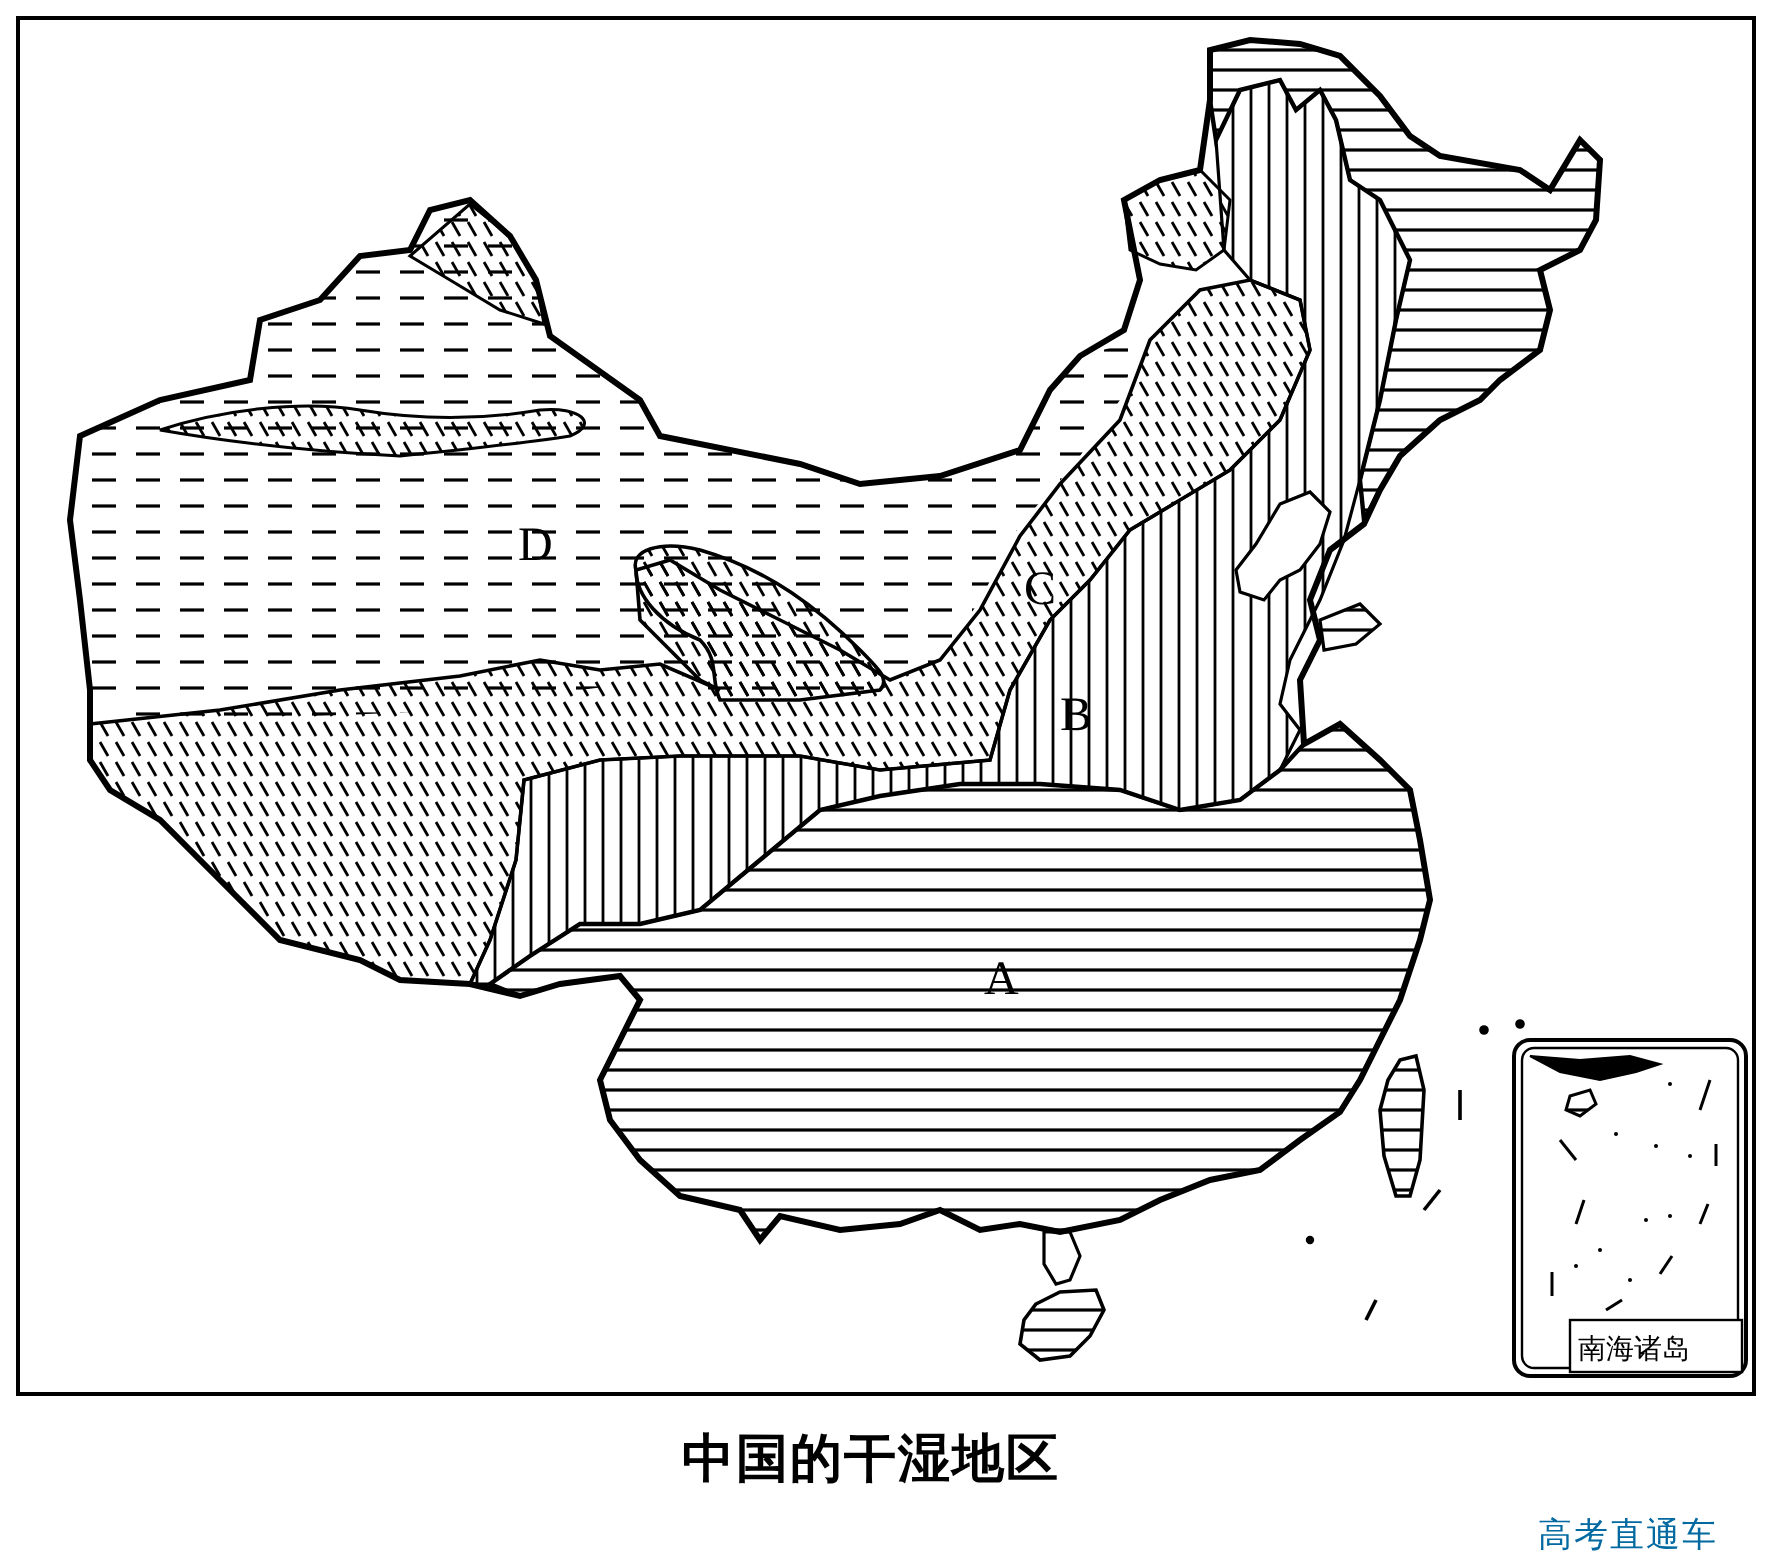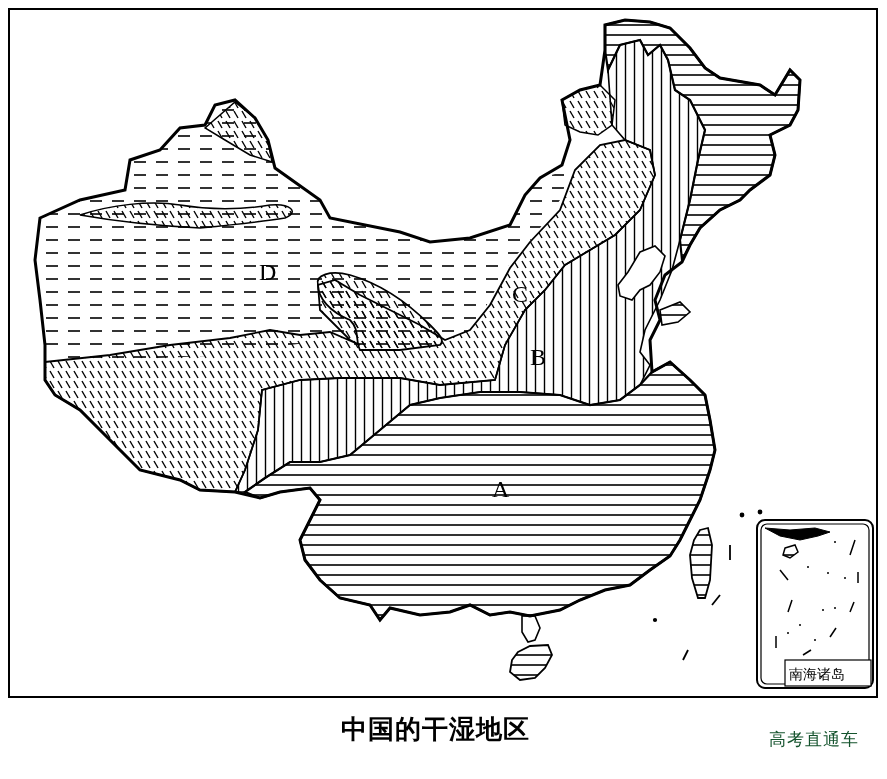--- a/index.html
+++ b/index.html
@@ -1,21 +1,21 @@
 <!DOCTYPE html>
 <html><head>
 <meta charset="utf-8">
 <style>
   html, body { margin: 0; padding: 0; background: #ffffff; }
   body { width: 887px; height: 779px; position: relative; overflow: hidden; font-family: "Liberation Serif", serif; }
   .frame { position: absolute; left: 8px; top: 8px; width: 870px; height: 690px; border: 2px solid #000; box-sizing: border-box; background: #fff; }
   .map-svg { position: absolute; left: 0; top: 0; }
   .caption { position: absolute; left: 0; width: 883px; top: 712px; text-align: center; font-family: "DejaVu Sans", sans-serif; font-size: 26px; font-weight: bold; color: #000; letter-spacing: 1px; }
   .caption span { position: relative; left: -6px; }
-  .watermark { position: absolute; right: 28px; top: 728px; font-family: Liberation Mono, monospace; font-size: 17px; color: #14532d; letter-spacing: 1px; }
+  .watermark { position: absolute; right: 28px; top: 756px; font-family: Liberation Mono, monospace; font-size: 17px; color: #0369a1; letter-spacing: 1px; }
   .region-label { font-family: "Liberation Serif", serif; font-size: 24px; fill: #000; }
   .inset-label-text { font-family: "DejaVu Sans", sans-serif; font-size: 14px; fill: #000; }
 </style>
 </head>
 <body>
 
 <div class="frame"></div>
 
 <svg class="map-svg" width="887" height="779" viewBox="0 0 887 779">
   <defs>

